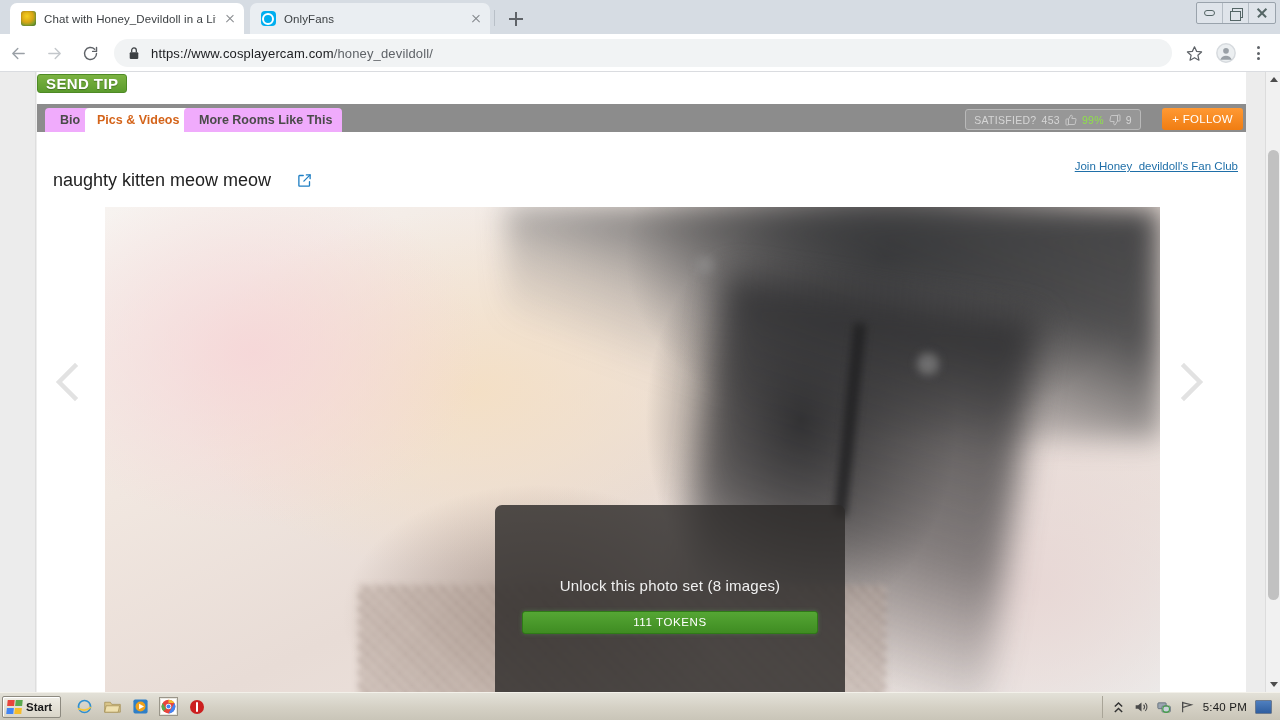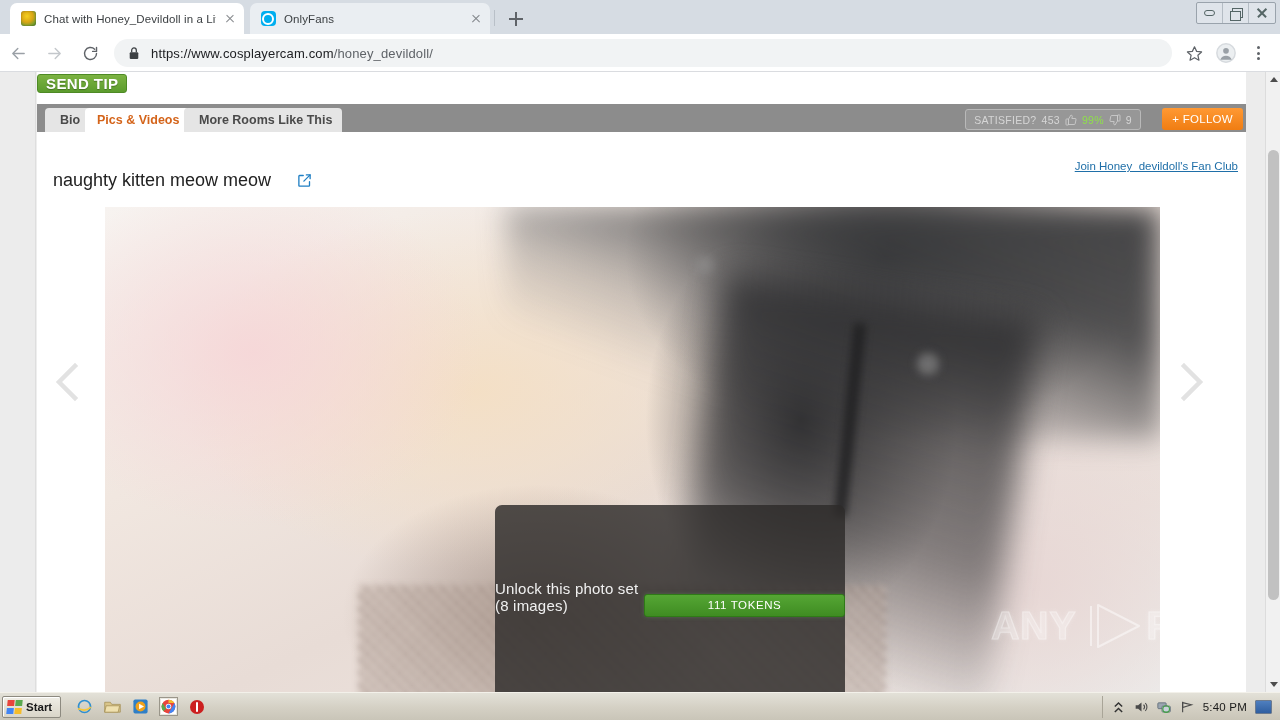--- a/index.html
+++ b/index.html
@@ -142,21 +142,21 @@
   
   .site-tabbar {
     position:absolute; left:0px; top:32px; width:1209px; height:28px;
     background:#8c8c8c;
   }
   .site-tab {
     position:absolute; top:4px; height:24px; padding:0 10px;
     display:flex; align-items:center; font-size:12.5px; font-weight:bold;
     border-radius:4px 4px 0 0;
   }
-  .site-tab.off { background:#e5e5e5; color:#4a4a4a;padding-left:15px; }
+  .site-tab.off { background:#f0abfc; color:#4a4a4a;padding-left:15px; }
   .site-tab.on  { background:#fff; color:#d4641a; }
 
   .rating {
     position:absolute; right:105px; top:5px; height:21px;
     background:#979797; border:1px solid #b9b9b9; border-radius:3px;
     display:flex; align-items:center; gap:5px; padding:0 8px;
     font-size:10.5px; color:#d6d6d6; letter-spacing:.3px;
   }
   .rating .pct { color:#8fe04a; }
   .thumb { width:12px; height:12px; opacity:.8;}
@@ -224,21 +224,21 @@
 
   
   .chev { position:absolute; top:50%; margin-top:-22px; width:34px; height:44px; }
   .chev.left { left: 14px; }
   .chev.right{ right: 38px; }
 
   
   .unlock {
     position:absolute; left:458px; top:433px; width:350px; height:200px;
     background: rgba(45,43,41,.82); border-radius:7px;
-    display:flex; flex-direction:row; align-items:center; justify-content:center;
+    display:flex; flex-direction:column; align-items:center; justify-content:center;
   }
   .unlock-text { color:#f0f0f0; font-size:15px; margin-bottom:17px; letter-spacing:.2px; }
   .unlock-btn {
     width: 296px; height: 23px;
     background: linear-gradient(#55a634,#3f8c22);
     border:1px solid #2f7a17; border-radius:3px;
     color:#fff; font-size:11.5px; letter-spacing:.6px;
     display:flex; align-items:center; justify-content:center;
     box-shadow: 0 0 4px rgba(120,220,110,.25);
   }
@@ -456,28 +456,20 @@
         <svg width="34" height="44" viewBox="0 0 34 44" fill="none" stroke="#e2e2e2" stroke-width="4.5" stroke-linecap="square" stroke-linejoin="miter">
             <polyline points="10,6 26,22 10,38"></polyline>
           </svg>
       </span>
 
       <div class="unlock">
         <div class="unlock-text">Unlock this photo set (8 images)</div>
         <div class="unlock-btn">111 TOKENS</div>
       </div>
 
-      <div class="watermark">
-        <span class="wm-text">ANY</span>
-        <svg width="62" height="52" viewBox="0 0 62 52" fill="none" stroke="rgba(255,255,255,.85)" stroke-width="2.1" stroke-linejoin="round">
-          <polyline points="10,6 10,46"></polyline>
-          <polygon points="17,5 58,26 17,47"></polygon>
-        </svg>
-        <span class="wm-text">RUN</span>
-      </div>
 
     </div>
   </div>
 
   <div class="scrollbar">
     <span class="sb-arrow up">
         <i class="sb-tri up"></i>
       </span>
     <span class="sb-thumb"></span>
     <span class="sb-arrow down">

